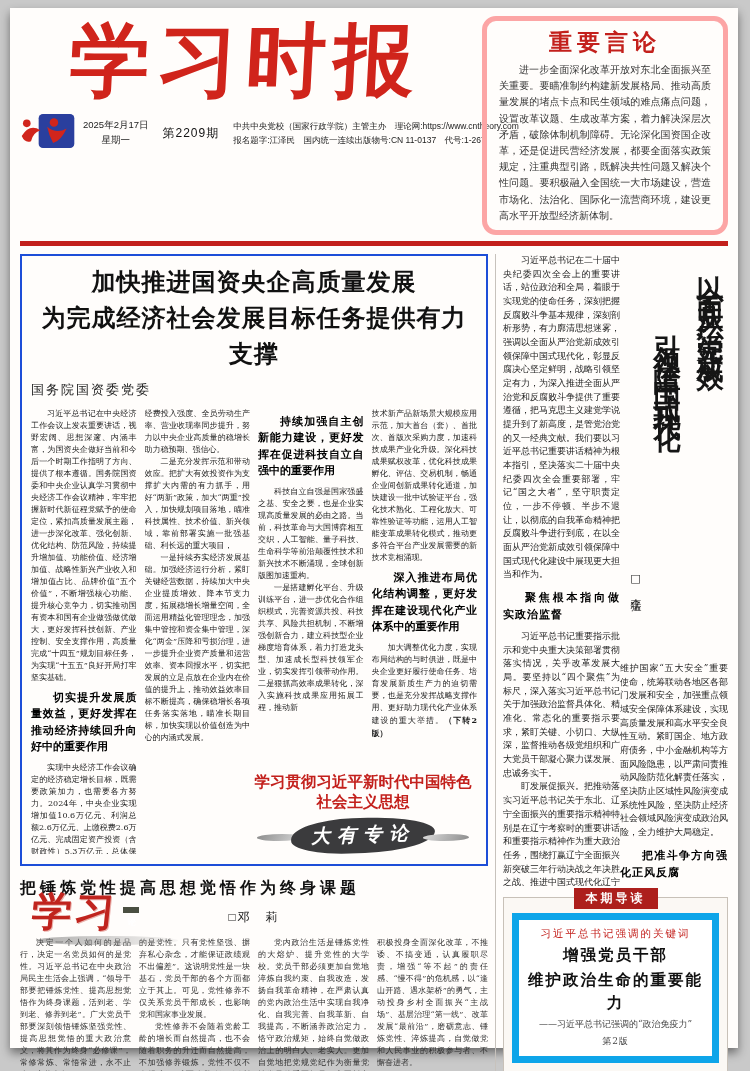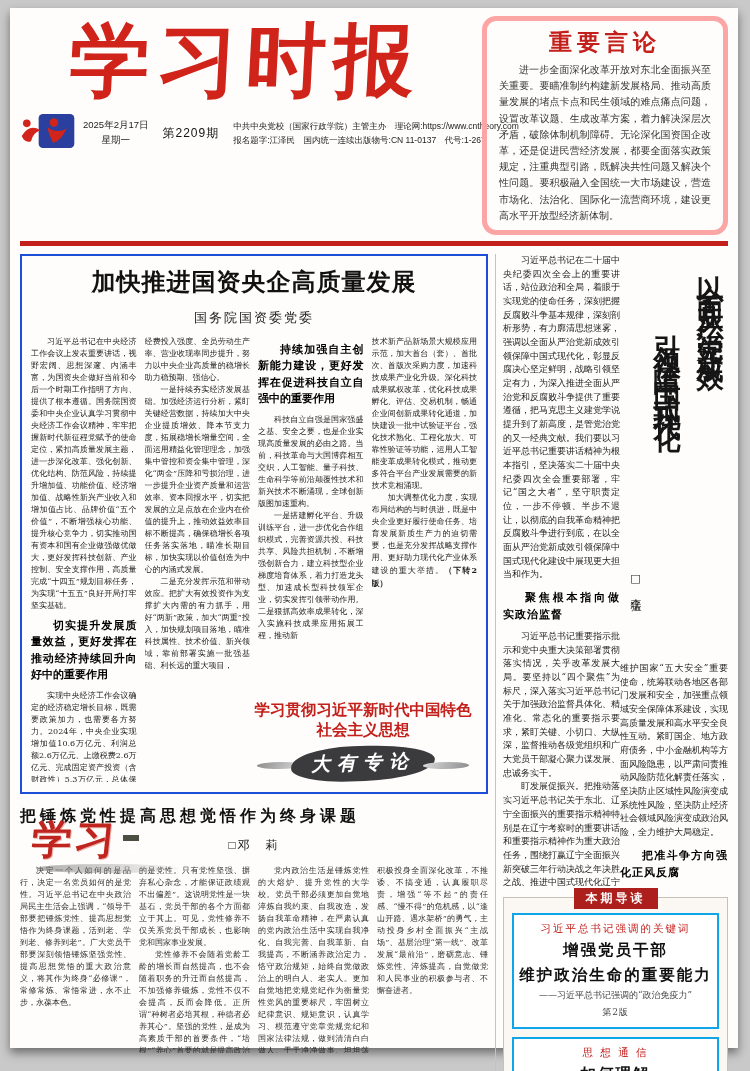--- a/index.html
+++ b/index.html
@@ -22,21 +22,21 @@
   .red-rule{height:5px;background:#c3201c;margin-top:6px;}
 
   
   .main-row{display:flex;margin-top:8px;}
   .left-zone{width:468px;}
   .divider{width:1px;background:#c7c2bc;margin:0 7px;}
   .sidebar{flex:1;min-width:0;}
 
   .main-box{border:2px solid #1d4ed8;padding:8px 9px 10px;box-sizing:border-box;}
   .headline{font-family:"DejaVu Serif","Liberation Serif",serif;font-weight:bold;font-size:24px;line-height:1.5;text-align:center;color:#111;letter-spacing:1px;}
-  .byline{font-family:"DejaVu Serif","Liberation Serif",serif;font-size:13px;text-align:center;margin:9px 0 9px;color:#222;letter-spacing:2px;}
+  .byline{font-family:"DejaVu Serif","Liberation Serif",serif;font-size:13px;margin:9px 0 9px;color:#222;letter-spacing:2px;}
   .main-cols{position:relative;display:flex;gap:8px;height:446px;overflow:hidden;}
   .mcol{flex:1;min-width:0;font-family:"DejaVu Serif","Liberation Serif",serif;font-size:8px;line-height:1.5;text-align:justify;color:#1c1c1c;overflow:hidden;}
   .mcol p{margin:0;text-indent:2em;}
   .subhead{font-family:"DejaVu Sans","Liberation Sans",sans-serif;font-weight:bold;font-size:11px;line-height:1.5;margin:6px 0;text-indent:2em;text-align:justify;color:#000;}
   .cont{font-weight:bold;}
   .banner{position:absolute;right:0;bottom:0;width:228px;background:#fffdfb;padding-top:8px;text-align:center;}
   .banner-slogan{color:#c3201c;font-weight:bold;font-size:15.5px;line-height:1.25;}
   .stamp-wrap{position:relative;margin-top:7px;height:36px;}
   .stamp-wrap::before,.stamp-wrap::after{content:"";position:absolute;top:16px;width:46px;height:7px;background:linear-gradient(90deg,#8f8f8f,#d8d8d8);border-radius:50%;transform:skewX(-30deg);}
   .stamp-wrap::before{left:8px;}
@@ -65,21 +65,21 @@
   .vtitle{height:408px;writing-mode:vertical-rl;font-family:"DejaVu Serif","Liberation Serif",serif;font-weight:bold;color:#151515;}
   .vtitle>div{margin-left:7px;}
   .vline1{font-size:27px;letter-spacing:10px;}
   .vline2{font-size:27px;letter-spacing:10px;padding-top:60px;}
   .vauthor{font-size:11px;font-weight:normal;letter-spacing:4px;padding-top:318px;color:#222;}
   .sb-text{flex:1;font-family:"DejaVu Serif","Liberation Serif",serif;font-size:9px;line-height:1.52;text-align:justify;color:#1c1c1c;overflow:hidden;}
 
   
   .guide-box{margin-top:11px;border:1px solid #c8c1b8;background:#fbf8f4;position:relative;padding:15px 8px 8px;min-height:168px;box-sizing:border-box;}
   .guide-label{position:absolute;top:-10px;left:50%;transform:translateX(-50%);background:#ad1f1c;color:#fff;font-size:12px;font-weight:bold;letter-spacing:3px;padding:2px 12px;white-space:nowrap;text-align:right;}
-  .guide-item{background:#fff;border:2px solid #0ea5e9;padding:7px 4px 8px;text-align:center;}
+  .guide-item{background:#fff;border:7px solid #0ea5e9;padding:7px 4px 8px;text-align:center;}
   .guide-item + .guide-item{margin-top:8px;}
   .g-kicker{font-family:"DejaVu Serif","Liberation Serif",serif;color:#c3201c;font-size:10.5px;letter-spacing:2px;}
   .g-title{font-family:"DejaVu Serif","Liberation Serif",serif;font-weight:bold;font-size:15.5px;letter-spacing:2px;line-height:1.5;color:#111;margin-top:2px;}
   .g-sub{font-family:"DejaVu Serif","Liberation Serif",serif;font-size:9px;color:#444;margin-top:3px;}
   .g-page{font-family:"DejaVu Serif","Liberation Serif",serif;font-size:9px;color:#444;margin-top:4px;letter-spacing:1px;}
 </style>
 </head>
 <body>
 
 <div class="paper">
@@ -118,40 +118,42 @@
   </div>
 
   <div class="red-rule"></div>
 
   <div class="main-row">
 
     <div class="left-zone">
 
       <div class="main-box">
         <div class="headline">加快推进国资央企高质量发展</div>
+        <div class="headline">为完成经济社会发展目标任务提供有力支撑</div>
         <div class="byline">国务院国资委党委</div>
 
         <div class="main-cols">
           <div class="mcol">
             <p>习近平总书记在中央经济工作会议上发表重要讲话，视野宏阔、思想深邃、内涵丰富，为国资央企做好当前和今后一个时期工作指明了方向、提供了根本遵循。国务院国资委和中央企业认真学习贯彻中央经济工作会议精神，牢牢把握新时代新征程党赋予的使命定位，紧扣高质量发展主题，进一步深化改革、强化创新、优化结构、防范风险，持续提升增加值、功能价值、经济增加值、战略性新兴产业收入和增加值占比、品牌价值“五个价值”，不断增强核心功能、提升核心竞争力，切实推动国有资本和国有企业做强做优做大，更好发挥科技创新、产业控制、安全支撑作用，高质量完成“十四五”规划目标任务，为实现“十五五”良好开局打牢坚实基础。</p>
             <div class="subhead">切实提升发展质量效益，更好发挥在推动经济持续回升向好中的重要作用</div>
             <p>实现中央经济工作会议确定的经济稳定增长目标，既需要政策加力，也需要各方努力。2024年，中央企业实现增加值10.6万亿元、利润总额2.6万亿元、上缴税费2.6万亿元、完成固定资产投资（含财政性）5.3万亿元，总体保持了稳中有进、进中提质的发展态势，为做好2025年工作打下了坚实基础。国资央企将用好用足国家一系列稳增长支持政策，以高质量发展为鲜明导向，以实施提质增效、价值创造行动为重要抓手，全力以赴实现“一利五率”目标“一增一稳四提升”，即利润总额稳定增长，资产负债率总体稳定，净资产收益率、研发</p>
           </div>
           <div class="mcol">
             <p style="text-indent:0">经费投入强度、全员劳动生产率、营业收现率同步提升，努力以中央企业高质量的稳增长助力稳预期、强信心。</p>
+            <p>二是充分发挥示范和带动效应。把扩大有效投资作为支撑扩大内需的有力抓手，用好“两新”政策，加大“两重”投入，加快规划项目落地，瞄准科技属性、技术价值、新兴领域，靠前部署实施一批强基础、利长远的重大项目，</p>
             <p>一是持续夯实经济发展基础。加强经济运行分析，紧盯关键经营数据，持续加大中央企业提质增效、降本节支力度，拓展稳增长增量空间，全面运用精益化管理理念，加强集中管控和资金集中管理，深化“两金”压降和亏损治理，进一步提升企业资产质量和运营效率、资本回报水平，切实把发展的立足点放在企业内在价值的提升上，推动效益效率目标不断提高，确保稳增长各项任务落实落地，瞄准长期目标，加快实现以价值创造为中心的内涵式发展。</p>
-            <p>二是充分发挥示范和带动效应。把扩大有效投资作为支撑扩大内需的有力抓手，用好“两新”政策，加大“两重”投入，加快规划项目落地，瞄准科技属性、技术价值、新兴领域，靠前部署实施一批强基础、利长远的重大项目，</p>
           </div>
           <div class="mcol">
             <div class="subhead">持续加强自主创新能力建设，更好发挥在促进科技自立自强中的重要作用</div>
             <p>科技自立自强是国家强盛之基、安全之要，也是企业实现高质量发展的必由之路。当前，科技革命与大国博弈相互交织，人工智能、量子科技、生命科学等前沿颠覆性技术和新兴技术不断涌现，全球创新版图加速重构。</p>
             <p>一是搭建孵化平台、升级训练平台，进一步优化合作组织模式，完善资源共投、科技共享、风险共担机制，不断增强创新合力，建立科技型企业梯度培育体系，着力打造龙头型、加速成长型科技领军企业，切实发挥引领带动作用。二是狠抓高效率成果转化，深入实施科技成果应用拓展工程，推动新</p>
           </div>
           <div class="mcol">
             <p style="text-indent:0">技术新产品新场景大规模应用示范，加大首台（套）、首批次、首版次采购力度，加速科技成果产业化升级。深化科技成果赋权改革，优化科技成果孵化、评估、交易机制，畅通企业间创新成果转化通道，加快建设一批中试验证平台，强化技术熟化、工程化放大、可靠性验证等功能，运用人工智能变革成果转化模式，推动更多符合平台产业发展需要的新技术竞相涌现。</p>
+            <div class="subhead">深入推进布局优化结构调整，更好发挥在建设现代化产业体系中的重要作用</div>
             <p><span>加大调整优化力度，实现布局结构的与时俱进，既是中央企业更好履行使命任务、培育发展新质生产力的迫切需要，也是充分发挥战略支撑作用、更好助力现代化产业体系建设的重大举措。</span><span class="cont">（下转2版）</span></p>
           </div>
 
           <div class="banner">
             <div class="banner-slogan">学习贯彻习近平新时代中国特色社会主义思想</div>
             <div class="stamp-wrap">
               <span class="stamp">大有专论</span>
             </div>
           </div>
         </div>

